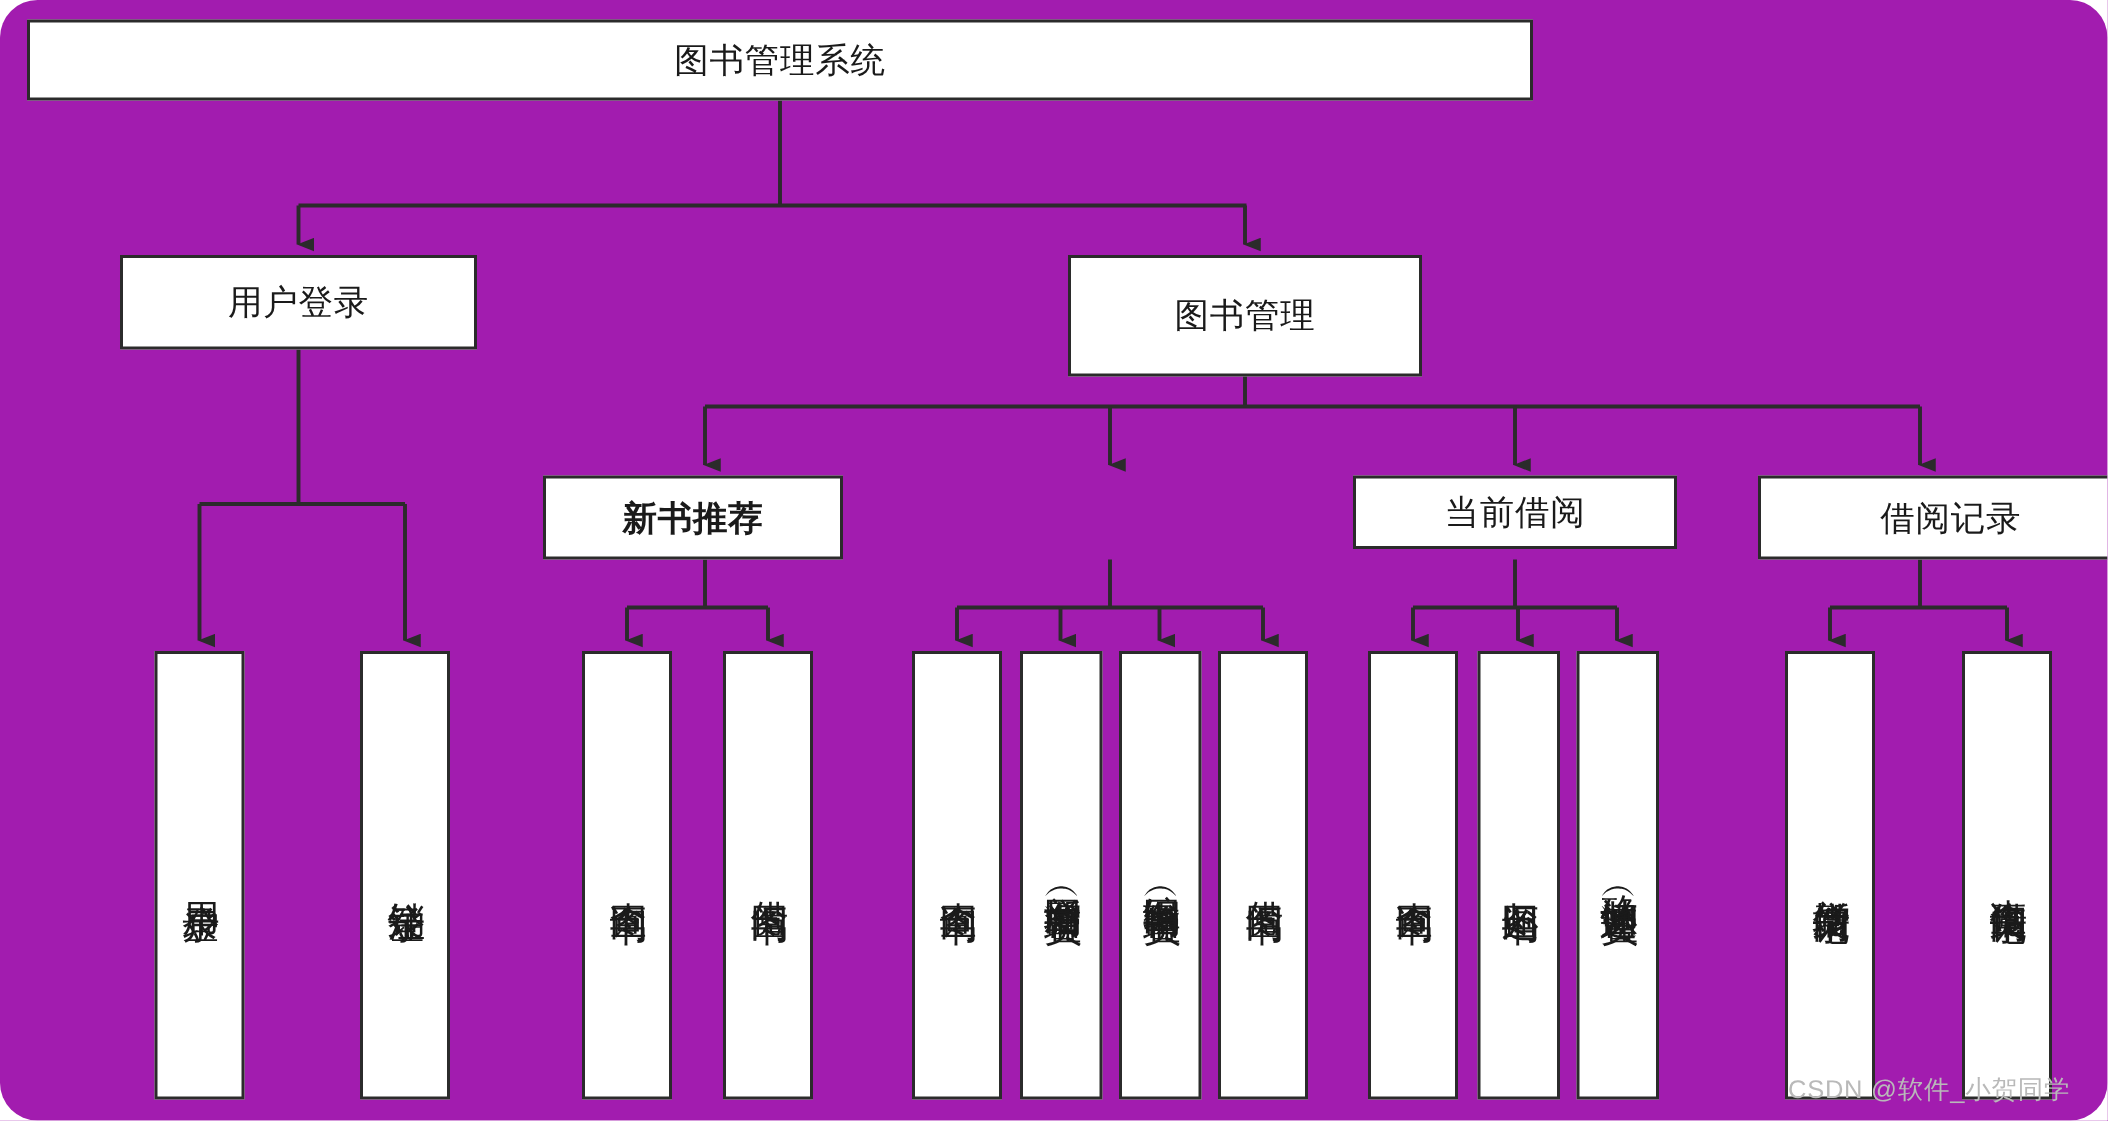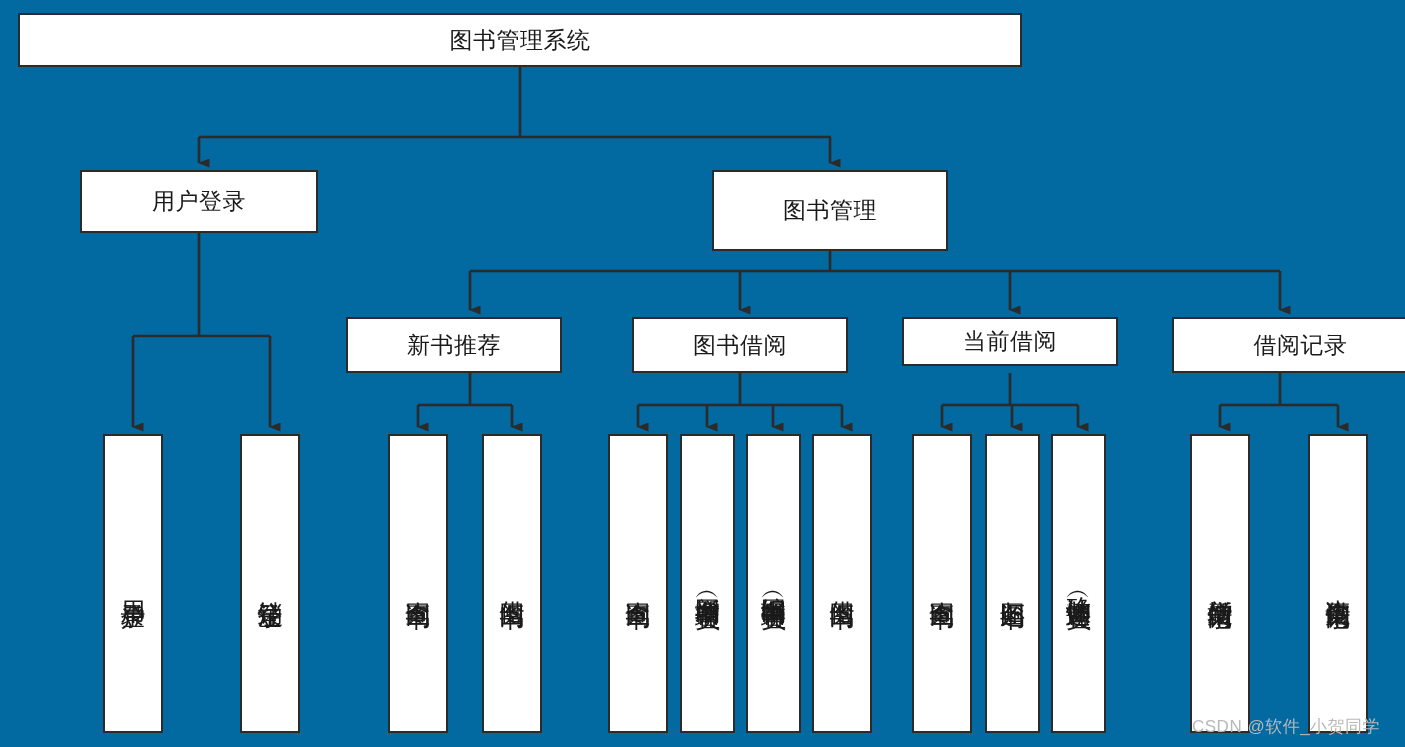--- a/index.html
+++ b/index.html
@@ -8,22 +8,23 @@
     padding: 0;
     background: #ffffff;
   }
   body {
     font-family: "Liberation Sans", "DejaVu Sans", sans-serif;
   }
   #diagram-root {
     position: relative;
     width: 1405px;
     height: 747px;
-    background: #0369a1;
+    background: #a21caf;
     overflow: hidden;
+    border-radius: 25px;
   }
   svg.diagram-canvas {
     position: absolute;
     left: 0;
     top: 0;
     width: 1405px;
     height: 747px;
   }
   .node-box {
     position: absolute;
@@ -138,25 +139,22 @@
     <span class="node-label">图书管理系统</span>
   </div>
 
   <div class="node-box horizontal" style="left: 80px; top: 170px; width: 238px; height: 63px;">
     <span class="node-label">用户登录</span>
   </div>
   <div class="node-box horizontal" style="left: 712px; top: 170px; width: 236px; height: 81px;">
     <span class="node-label">图书管理</span>
   </div>
 
-  <div class="node-box horizontal" style="left: 346px; top: 317px; width: 216px; height: 56px;">
+  <div class="node-box horizontal" style="left: 362px; top: 317px; width: 200px; height: 56px; font-weight: bold;">
     <span class="node-label">新书推荐</span>
-  </div>
-  <div class="node-box horizontal" style="left: 632px; top: 317px; width: 216px; height: 56px;">
-    <span class="node-label">图书借阅</span>
   </div>
   <div class="node-box horizontal" style="left: 902px; top: 317px; width: 216px; height: 49px;">
     <span class="node-label">当前借阅</span>
   </div>
   <div class="node-box horizontal" style="left: 1172px; top: 317px; width: 257px; height: 56px;">
     <span class="node-label">借阅记录</span>
   </div>
 
   <div class="node-box vertical" style="left: 103px; top: 434px; width: 60px; height: 299px; padding-top: 144.5px;">
     <span class="node-label">用户登录</span>

